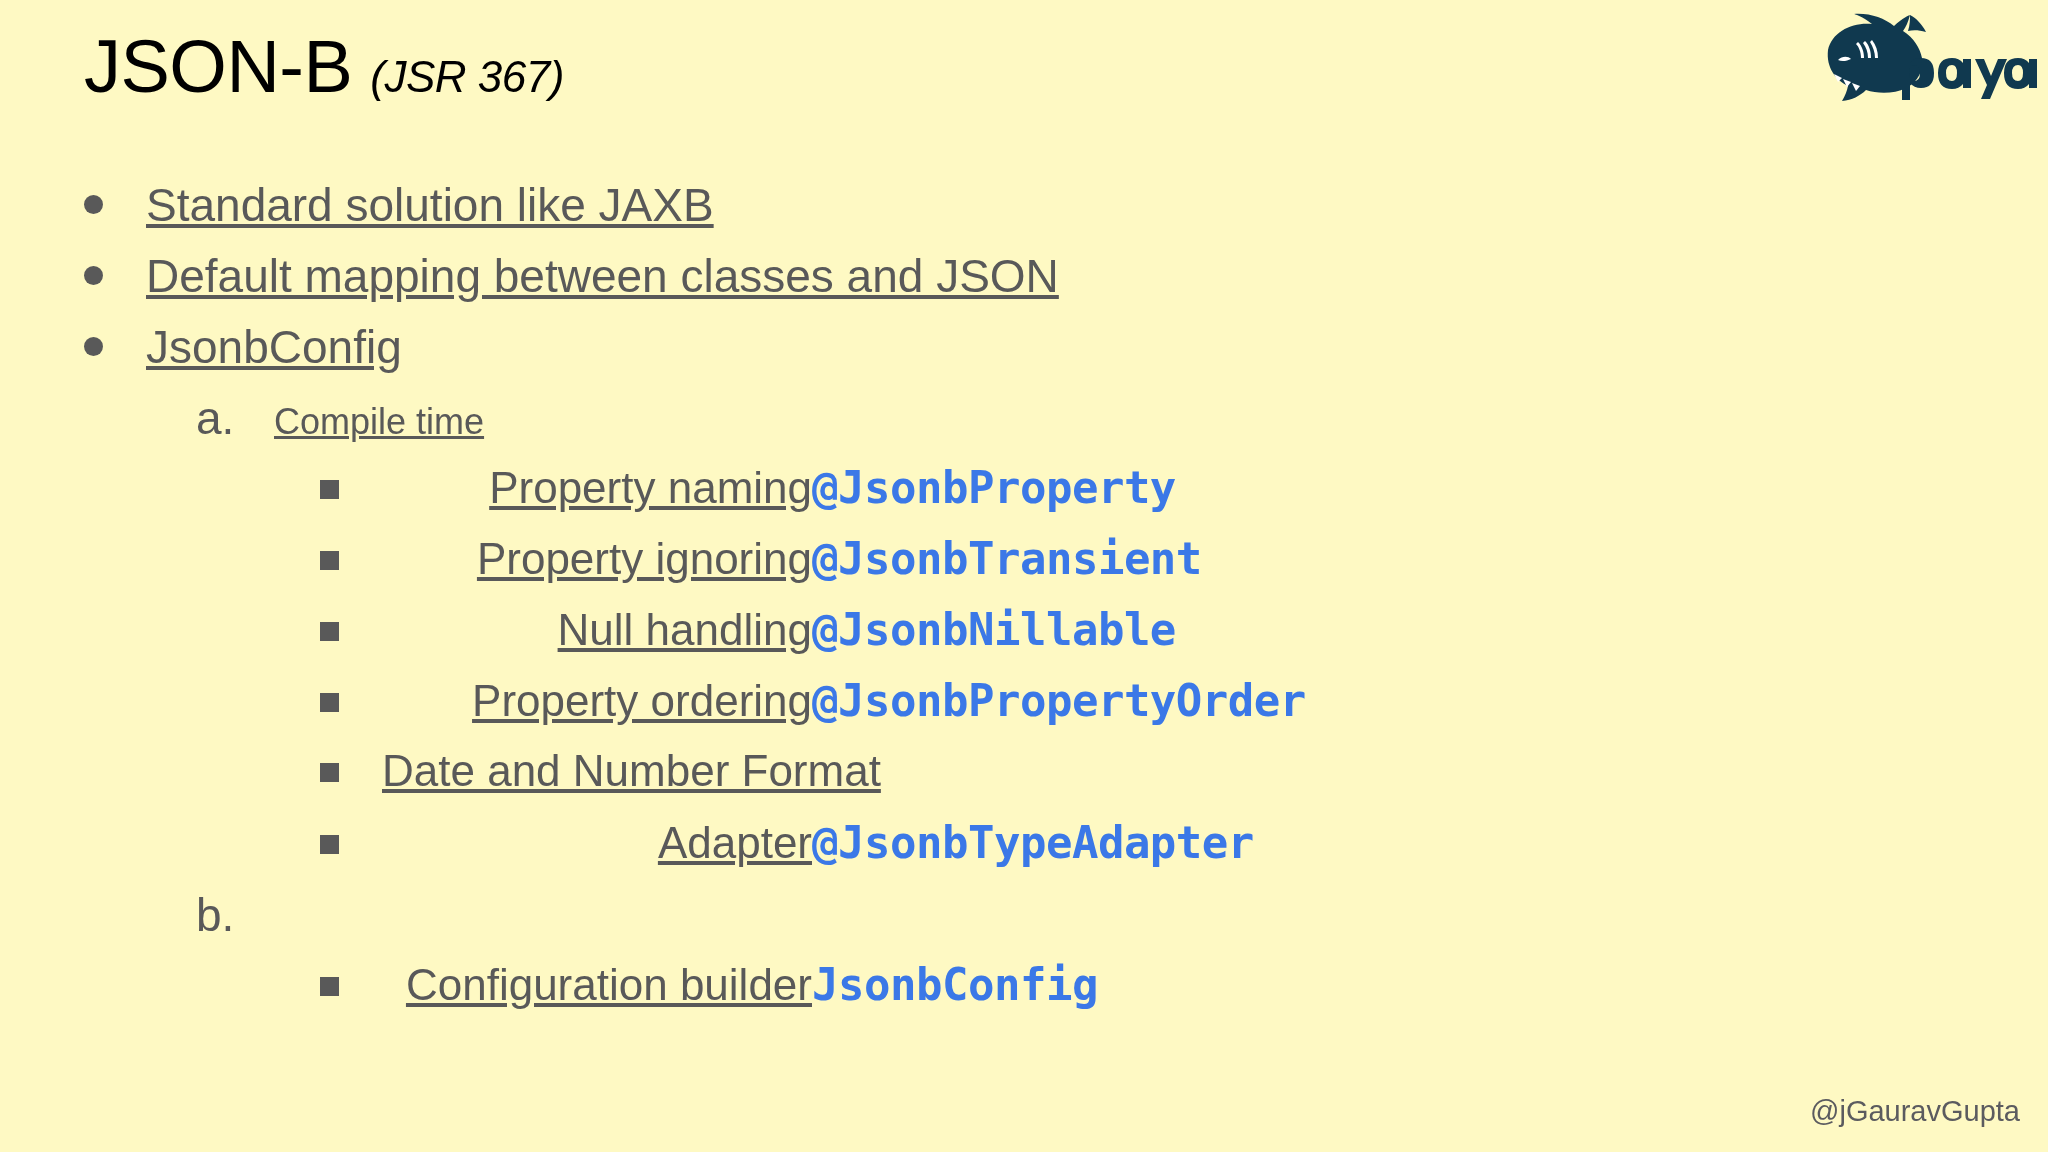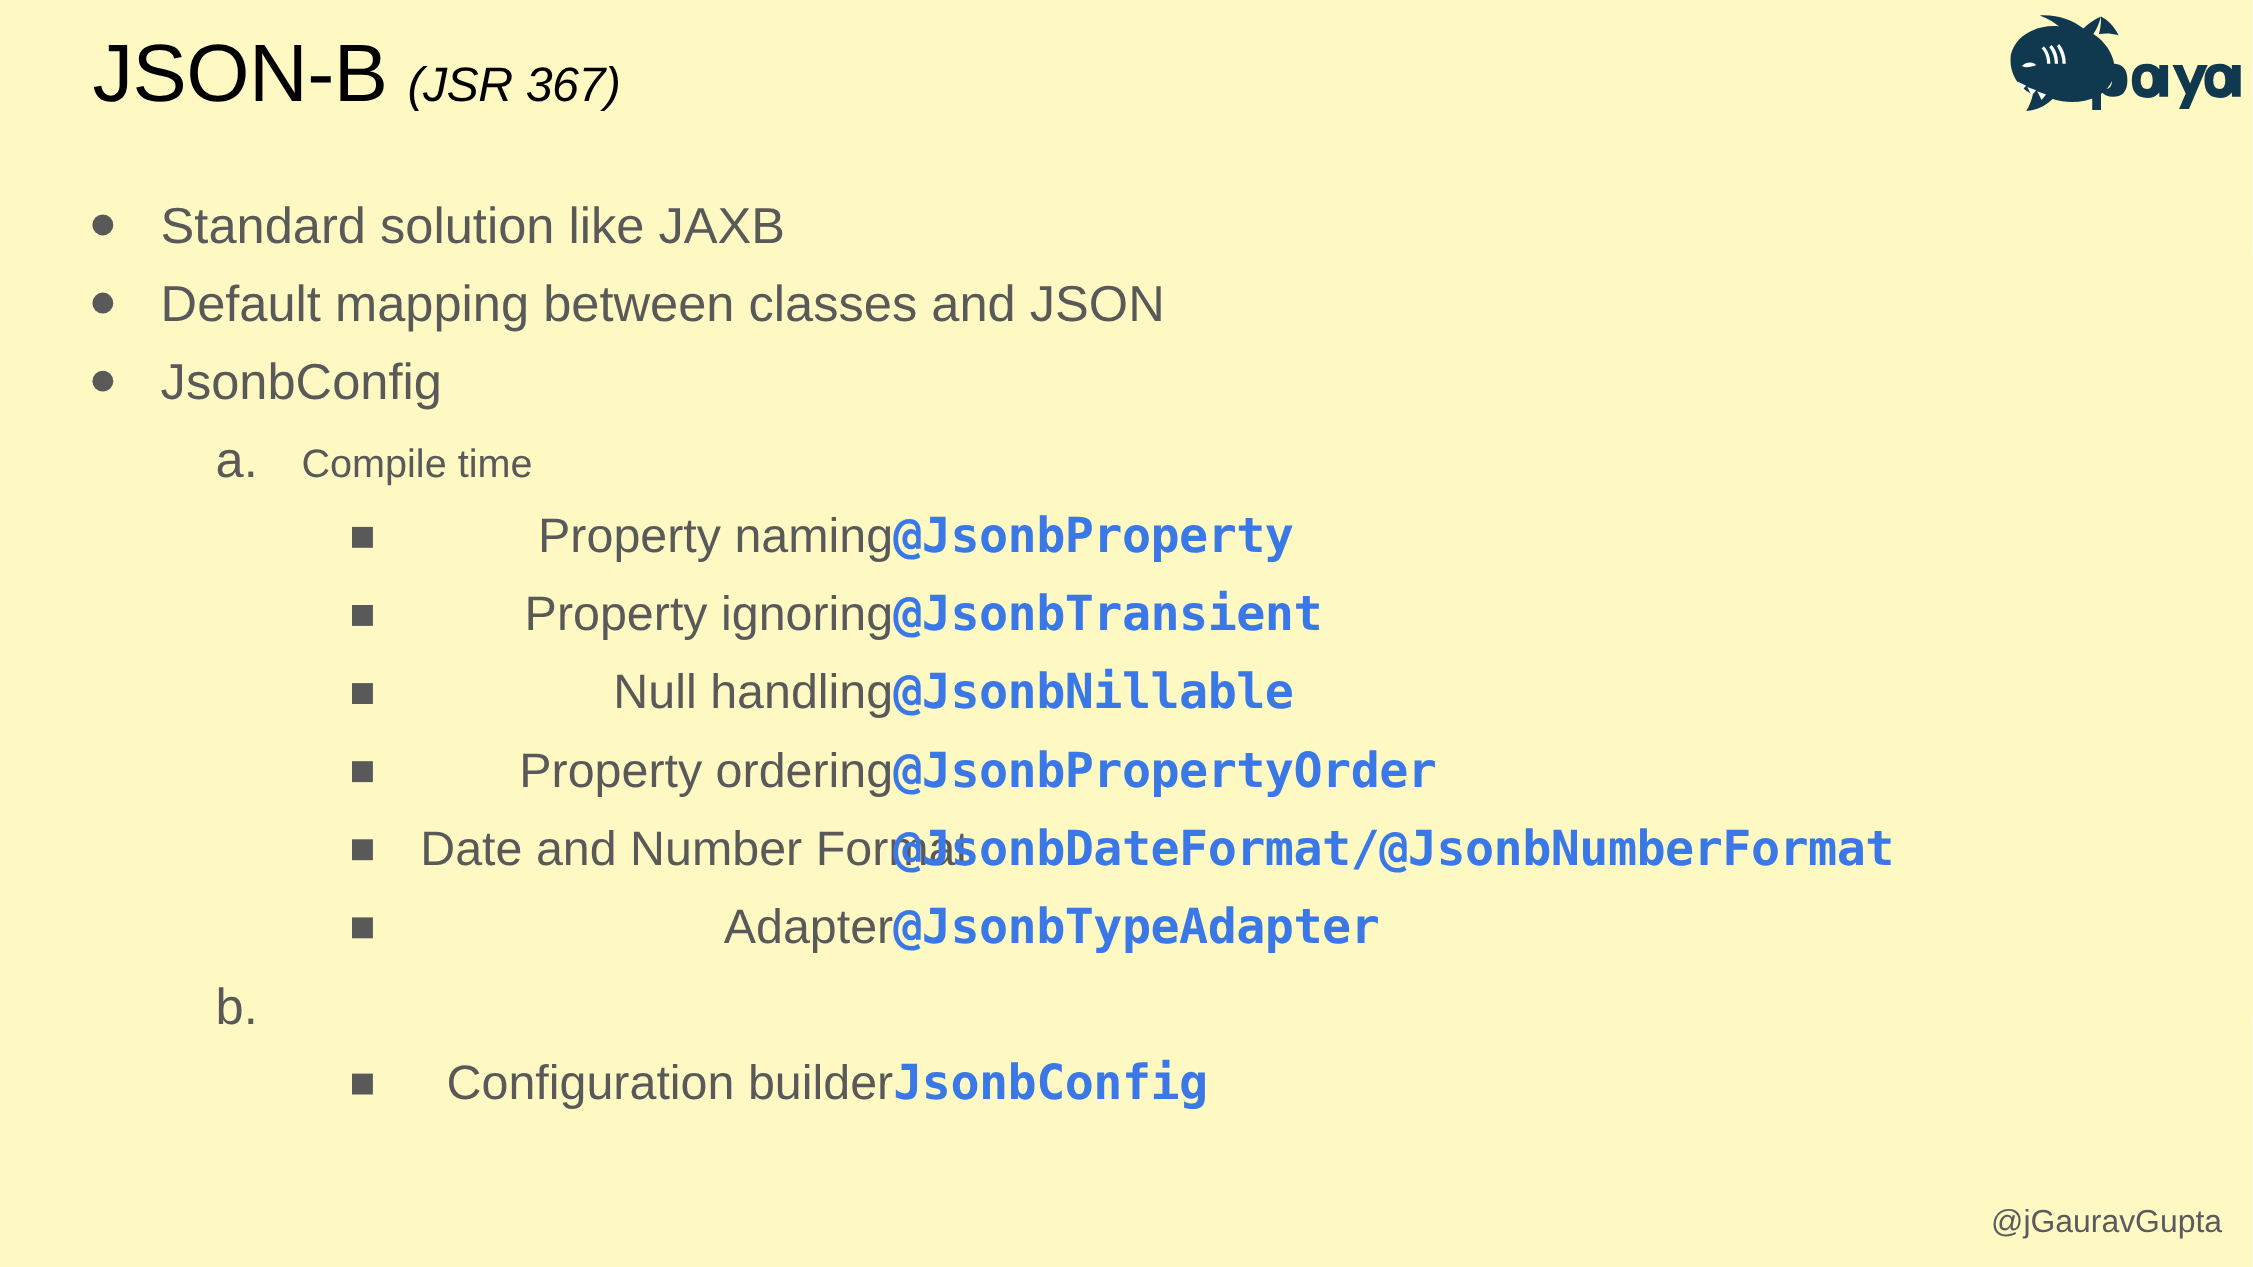--- a/index.html
+++ b/index.html
@@ -73,20 +73,21 @@
     flex: 0 0 auto;
     display: inline-block;
     text-align: left;
     color: #595959;
   }
 
   .label {
     flex: 0 0 auto;
     color: #595959;
     white-space: nowrap;
+    text-decoration: underline;
   }
 
   .code {
     flex: 0 0 auto;
     color: #3b78e7;
     font-family: "DejaVu Sans Mono", "Liberation Mono", monospace;
     font-weight: bold;
     white-space: nowrap;
     letter-spacing: -0.5px;
   }
@@ -232,21 +233,20 @@
       <span class="code">@JsonbNillable</span>
     </div>
     <div class="row lvl3">
       <span class="marker"><span class="square"></span></span>
       <span class="label">Property ordering</span>
       <span class="code">@JsonbPropertyOrder</span>
     </div>
     <div class="row lvl3">
       <span class="marker"><span class="square"></span></span>
       <span class="label">Date and Number Format</span>
-      <span class="code">@JsonbDateFormat/@JsonbNumberFormat</span>
     </div>
     <div class="row lvl3">
       <span class="marker"><span class="square"></span></span>
       <span class="label">Adapter</span>
       <span class="code">@JsonbTypeAdapter</span>
     </div>
 
     <div class="row lvl2">
       <span class="marker">b.</span>
     </div>

